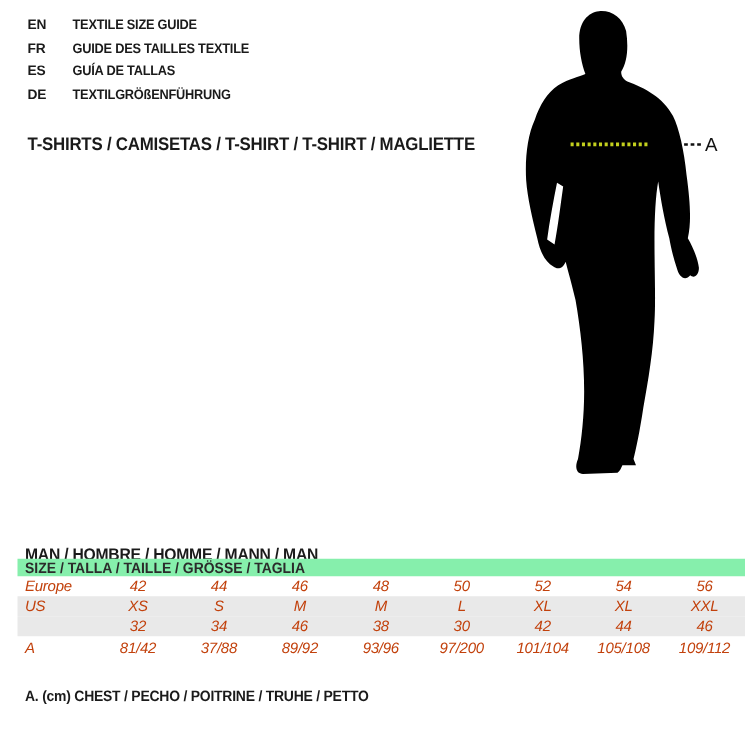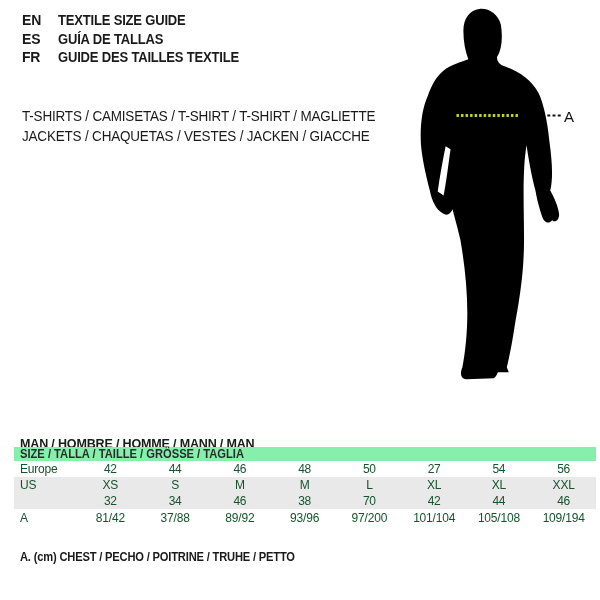--- a/index.html
+++ b/index.html
@@ -4,67 +4,70 @@
 <style>
   html,body{margin:0;padding:0;}
   body{
     width:600px;height:600px;position:relative;background:#ffffff;
     font-family:"Liberation Sans", sans-serif;color:#1a1a1a;overflow:hidden;
   }
   .cond{display:inline-block;transform:scaleX(0.93);transform-origin:left center;white-space:nowrap;}
 
   
   .lang-list{position:absolute;left:22px;top:11px;}
-  .lang-row{display:flex;height:18.5px;align-items:center;font-weight:bold;font-size:14px;letter-spacing:-0.2px;}
+  .lang-row{display:flex;height:18.5px;align-items:center;font-weight:bold;font-size:11px;letter-spacing:-0.2px;}
   .lang-code{width:36px;flex:0 0 36px;}
 
   
-  .cats{position:absolute;left:22px;top:106px;font-weight:normal;font-size:14.5px;letter-spacing:-0.2px;}
+  .cats{position:absolute;left:22px;top:106px;font-weight:bold;font-size:14.5px;letter-spacing:-0.2px;}
   .cats .cat-line{height:20px;line-height:20px;}
 
   
   .figure-wrap{position:absolute;left:405px;top:5px;width:175px;height:385px;}
   .figure-wrap svg{display:block;width:175px;height:385px;}
   .measure-label{position:absolute;left:159px;top:103px;font-size:15px;font-weight:400;color:#111;}
 
   
   .section-title{position:absolute;left:20px;top:436px;font-weight:bold;font-size:13.5px;letter-spacing:-0.2px;}
 
   
   .size-table{position:absolute;left:14px;top:447px;width:582px;}
   .size-table-header{height:14px;line-height:14px;background:#86efac;font-size:12px;font-weight:bold;color:#2b2b2b;padding-left:6px;box-sizing:border-box;}
-  .size-row{display:grid;grid-template-columns:64px repeat(8,1fr);align-items:center;font-size:12px;color:#14532d;letter-spacing:-0.2px;}
+  .size-row{display:grid;grid-template-columns:64px repeat(8,1fr);align-items:center;font-size:12px;color:#c2410c;letter-spacing:-0.2px;font-style:italic;}
   .size-row.shaded{background:#e9e9e9;}
   .size-row .row-label{padding-left:6px;text-align:left;}
   .size-row .cell{text-align:center;}
 
   
   .footnote{position:absolute;left:20px;top:550px;font-weight:bold;font-size:12px;letter-spacing:-0.2px;}
 </style>
 </head>
 <body>
 
 <div class="lang-list">
     <div class="lang-row">
       <span class="lang-code">EN</span>
       <span class="cond">TEXTILE SIZE GUIDE</span>
     </div>
     <div class="lang-row">
+      <span class="lang-code">FR</span>
+      <span class="cond">GUIDE DES TAILLES TEXTILE</span>
+    </div>
+    <div class="lang-row">
       <span class="lang-code">ES</span>
       <span class="cond">GUÍA DE TALLAS</span>
     </div>
     <div class="lang-row">
-      <span class="lang-code">FR</span>
-      <span class="cond">GUIDE DES TAILLES TEXTILE</span>
+      <span class="lang-code">DE</span>
+      <span class="cond">TEXTILGRÖßENFÜHRUNG</span>
     </div>
   </div>
 
 <div class="cats">
   <div class="cat-line"><span class="cond">T-SHIRTS / CAMISETAS / T-SHIRT / T-SHIRT / MAGLIETTE</span></div>
-  <div class="cat-line"><span class="cond">JACKETS / CHAQUETAS / VESTES / JACKEN / GIACCHE</span></div>
 </div>
 
 <div class="figure-wrap">
   <svg viewBox="405 5 175 390" xmlns="http://www.w3.org/2000/svg">
     <path fill="#000000" d="
       M 479,9
       C 489,8 498,14 501,25
       C 503,38 502,50 497,58
       C 497,62 499,64 502,66
       C 516,71 531,79 539,94
@@ -113,55 +116,55 @@
     <span class="cond">SIZE / TALLA / TAILLE / GRÖSSE / TAGLIA</span>
   </div>
   <div id="table-body">
       <div class="size-row" style="height: 16px;">
         <span class="row-label">Europe</span>
         <span class="cell">42</span>
         <span class="cell">44</span>
         <span class="cell">46</span>
         <span class="cell">48</span>
         <span class="cell">50</span>
-        <span class="cell">27</span>
+        <span class="cell">52</span>
         <span class="cell">54</span>
         <span class="cell">56</span>
       </div>
       <div class="size-row shaded" style="height: 16px;">
         <span class="row-label">US</span>
         <span class="cell">XS</span>
         <span class="cell">S</span>
         <span class="cell">M</span>
         <span class="cell">M</span>
         <span class="cell">L</span>
         <span class="cell">XL</span>
         <span class="cell">XL</span>
         <span class="cell">XXL</span>
       </div>
       <div class="size-row shaded" style="height: 16px;">
         <span class="row-label"></span>
         <span class="cell">32</span>
         <span class="cell">34</span>
         <span class="cell">46</span>
         <span class="cell">38</span>
-        <span class="cell">70</span>
+        <span class="cell">30</span>
         <span class="cell">42</span>
         <span class="cell">44</span>
         <span class="cell">46</span>
       </div>
       <div class="size-row" style="height: 17px;">
         <span class="row-label">A</span>
         <span class="cell">81/42</span>
         <span class="cell">37/88</span>
         <span class="cell">89/92</span>
         <span class="cell">93/96</span>
         <span class="cell">97/200</span>
         <span class="cell">101/104</span>
         <span class="cell">105/108</span>
-        <span class="cell">109/194</span>
+        <span class="cell">109/112</span>
       </div>
     </div>
 </div>
 
 <div class="footnote">
   <span class="cond">A. (cm) CHEST / PECHO / POITRINE / TRUHE / PETTO</span>
 </div>
 
 </body></html>

